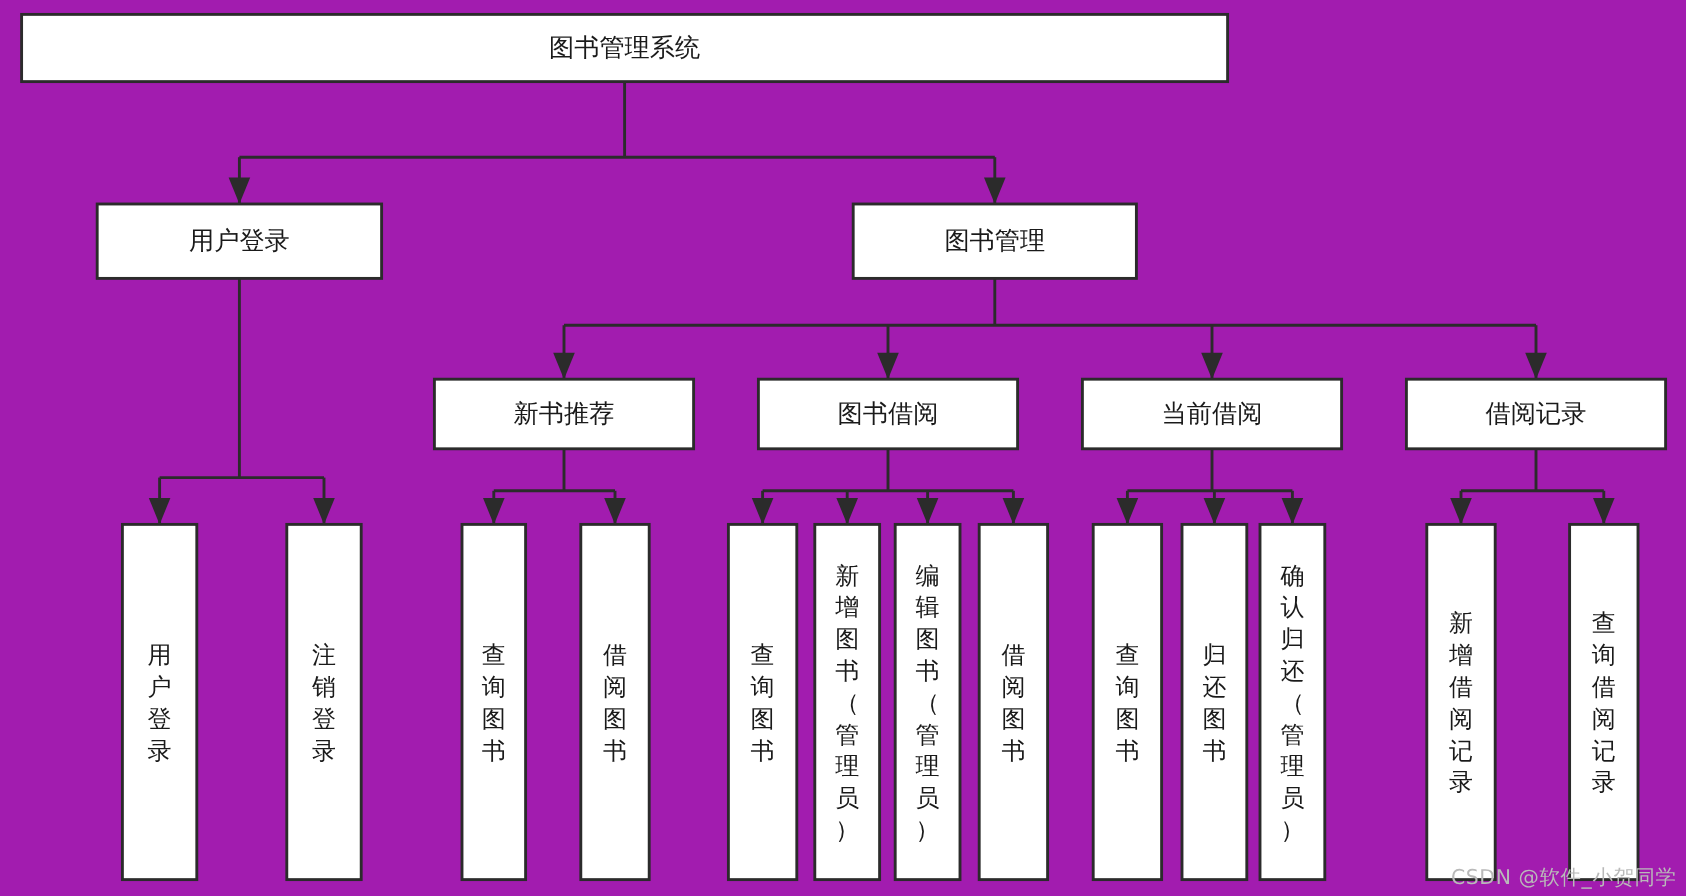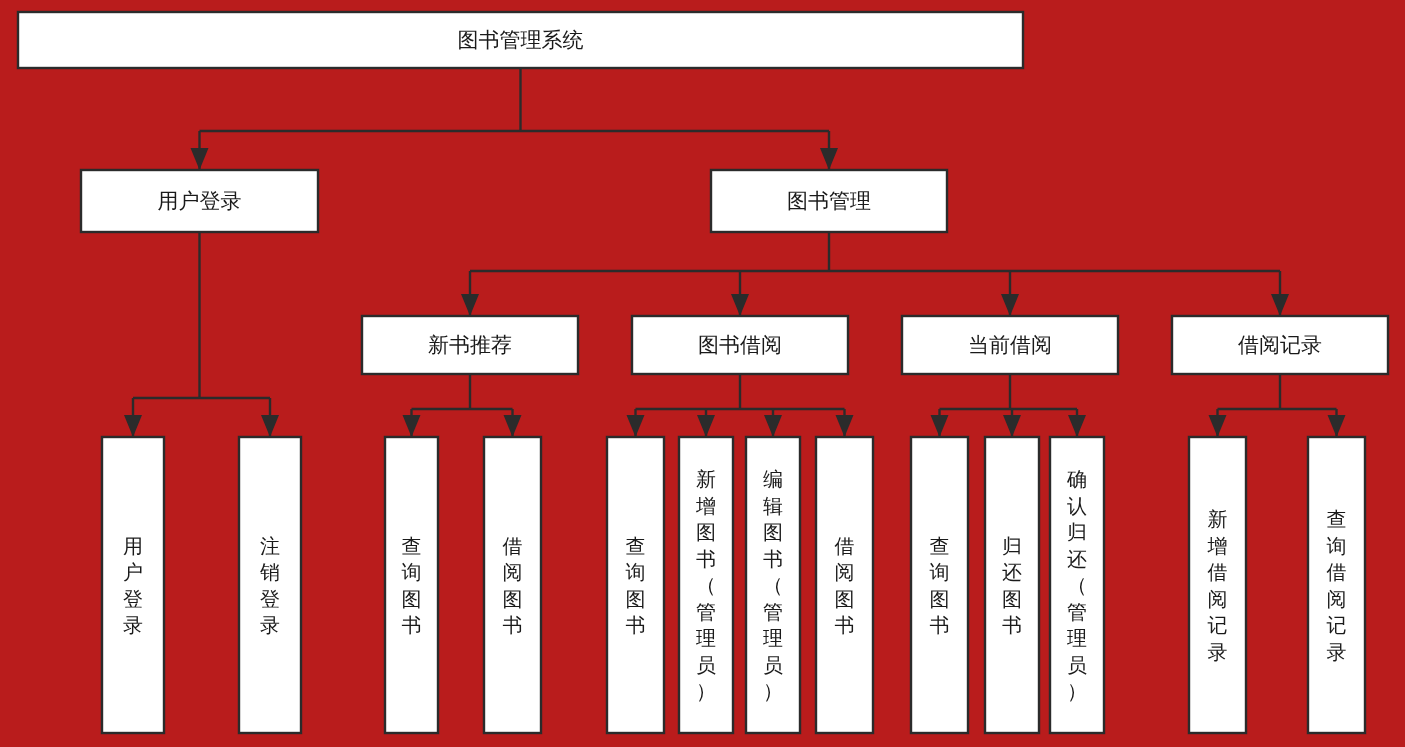--- a/index.html
+++ b/index.html
@@ -11,21 +11,21 @@
   body {
     width: 1405px;
     height: 747px;
     overflow: hidden;
     font-family: "DejaVu Sans", "Liberation Sans", sans-serif;
   }
   #diagram-root {
     position: relative;
     width: 1405px;
     height: 747px;
-    background: #b91c1c;
+    background: #a21caf;
   }
   svg.diagram-canvas {
     position: absolute;
     left: 0;
     top: 0;
     width: 1405px;
     height: 747px;
     display: block;
   }
   .node-box {
@@ -205,14 +205,15 @@
           <rect x="1189" y="437" width="57" height="296" class="node-box"></rect>
           <text x="1217.5" y="526.17" class="leaf-label-v"><tspan x="1217.5" dy="0">新</tspan><tspan x="1217.5" dy="26.5">增</tspan><tspan x="1217.5" dy="26.5">借</tspan><tspan x="1217.5" dy="26.5">阅</tspan><tspan x="1217.5" dy="26.5">记</tspan><tspan x="1217.5" dy="26.5">录</tspan></text>
         </g>
         <g>
           <rect x="1308" y="437" width="57" height="296" class="node-box"></rect>
           <text x="1336.5" y="526.17" class="leaf-label-v"><tspan x="1336.5" dy="0">查</tspan><tspan x="1336.5" dy="26.5">询</tspan><tspan x="1336.5" dy="26.5">借</tspan><tspan x="1336.5" dy="26.5">阅</tspan><tspan x="1336.5" dy="26.5">记</tspan><tspan x="1336.5" dy="26.5">录</tspan></text>
         </g>
       </g>
   </svg>
 
+  <div class="watermark-text">CSDN @软件_小贺同学</div>
 
 </div>
 
 </body></html>

